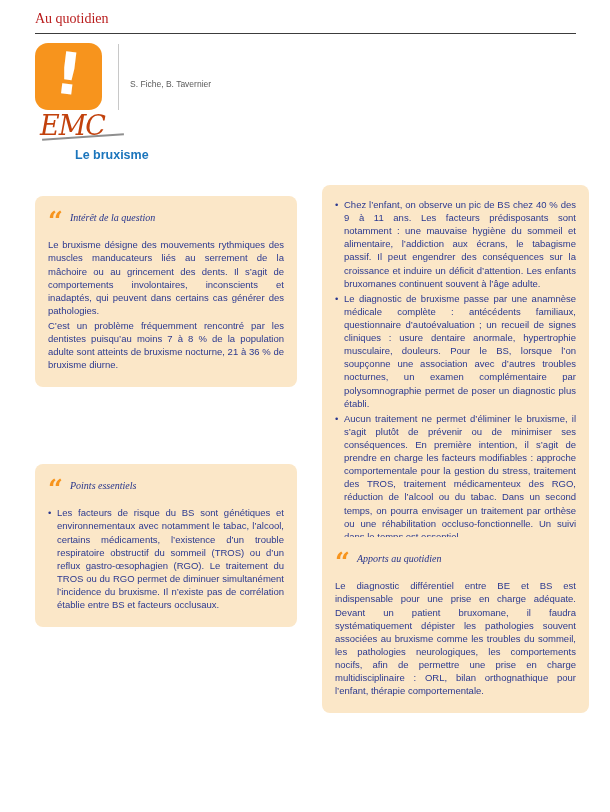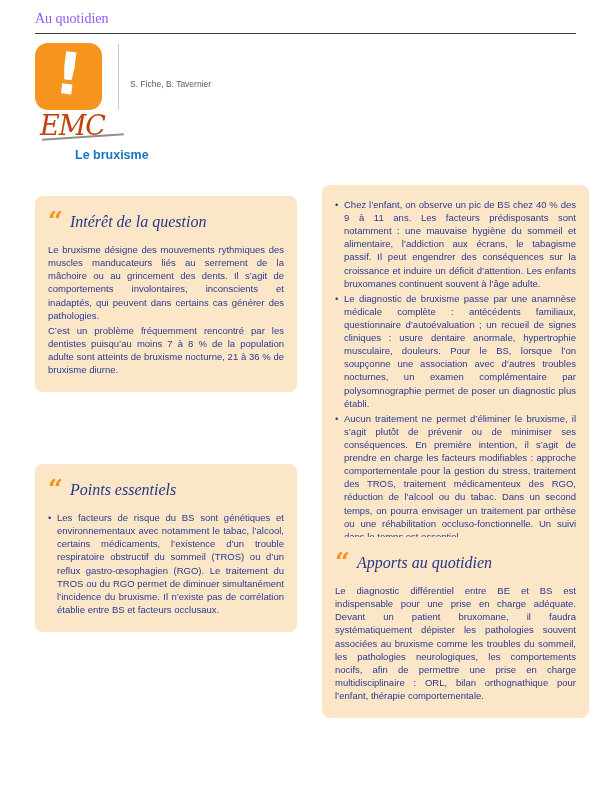--- a/index.html
+++ b/index.html
@@ -3,21 +3,21 @@
 <meta charset="utf-8">
 <style>
   * { margin:0; padding:0; box-sizing:border-box; }
   html,body { background:#ffffff; }
   .page {
     position:relative; width:610px; height:812px; background:#ffffff;
     font-family:"Liberation Sans", sans-serif; overflow:hidden;
   }
   .kicker {
     position:absolute; left:35px; top:11px;
-    font-family:"Liberation Serif", serif; font-size:14px; color:#8b5cf6;
+    font-family:"Liberation Serif", serif; font-size:14px; color:#b91c1c;
   }
   .header-rule {
     position:absolute; left:35px; top:33px; width:541px; height:1px; background:#3c3c3c;
   }
   .alert-box {
     position:absolute; left:35px; top:43px; width:67px; height:67px;
     background:#f7941d; border-radius:13px;
     display:flex; align-items:center; justify-content:center;
   }
   .excl {
@@ -56,21 +56,21 @@
   .box-points  { left:35px; top:464px; width:262px; }
   .box-enfant  { left:322px; top:185px; width:267px; }
   .box-apports { left:322px; top:537px; width:267px; }
   .box-title-row { display:flex; align-items:flex-start; margin-bottom:10px; }
   .quote {
     font-family:"DejaVu Serif", serif; color:#f7941d; font-weight:bold;
     font-size:26px; line-height:0.55; margin-right:7px; margin-top:5px;
   }
   .box-title {
     font-family:"Liberation Serif", serif; font-style:italic;
-    font-size:16px; color:#27358c; padding-top:2px;
+    font-size:10px; color:#27358c; padding-top:2px;
   }
   .box p { margin-bottom:2px; }
   .box ul { list-style:none; }
   .box li { position:relative; padding-left:9px; margin-bottom:2px; }
   .box li::before { content:"\2022"; position:absolute; left:0; top:0; }
 </style>
 </head>
 <body>
 
 <div class="page">

